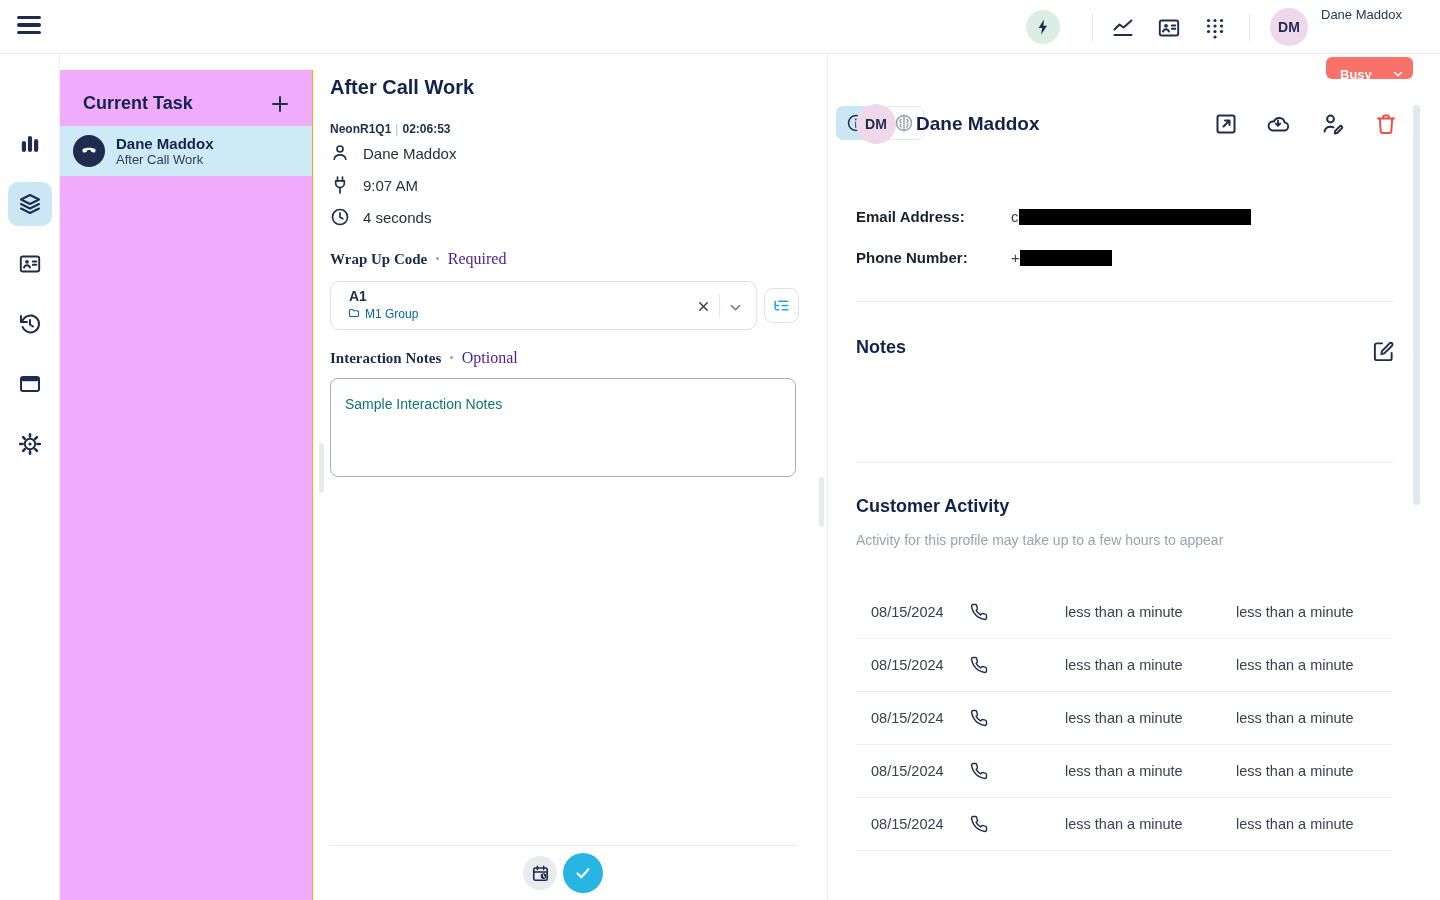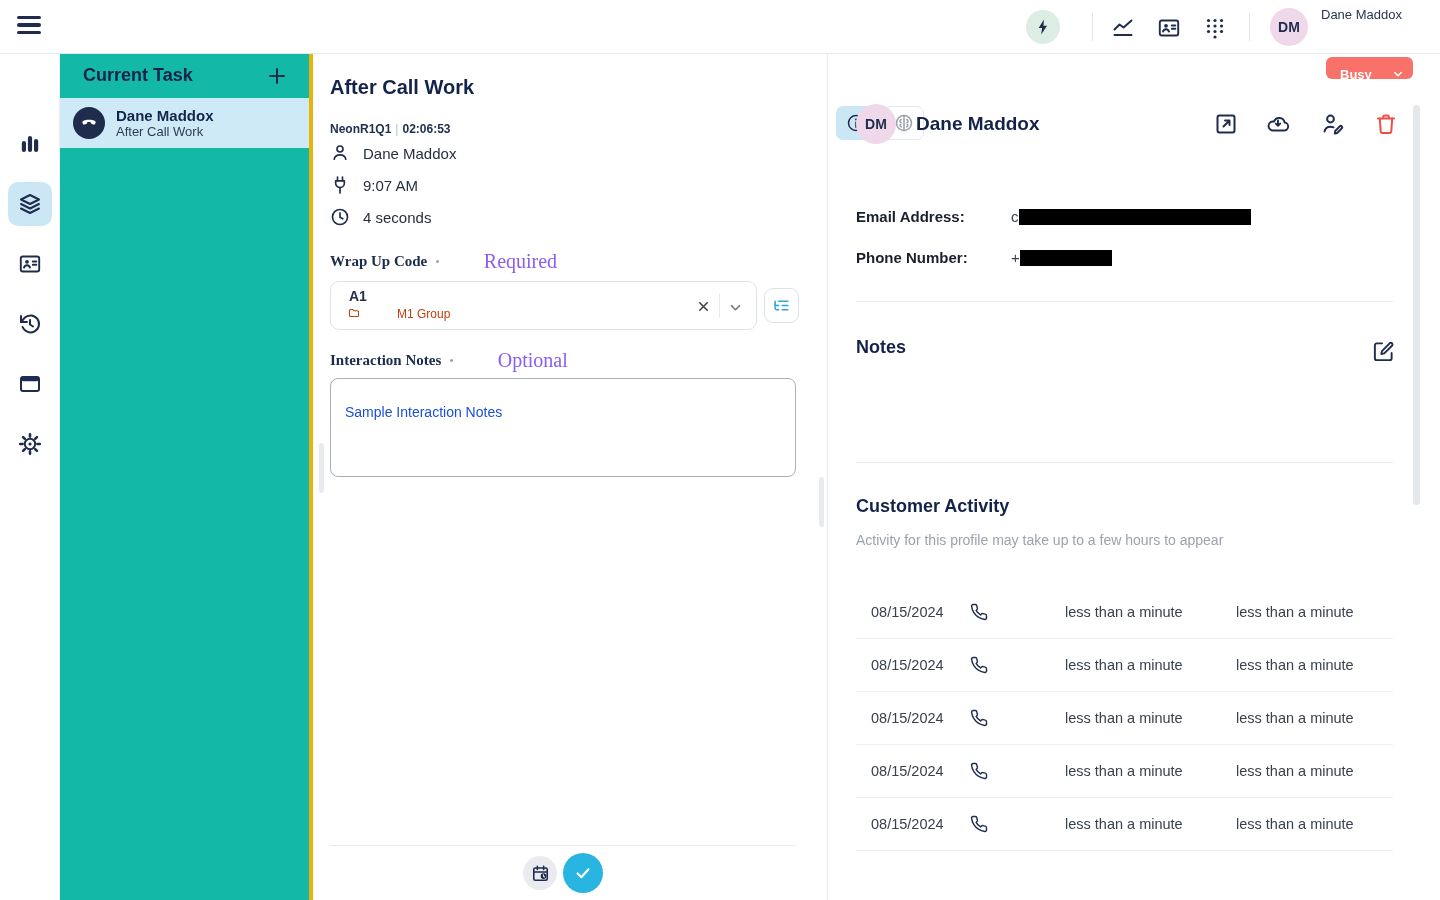--- a/index.html
+++ b/index.html
@@ -25,21 +25,21 @@
   .busy-pill { position:absolute; left:1326px; top:25px; width:87px; height:22px; background:#f9726a; border:none; border-radius:6px; color:#fff; font-weight:bold; font-size:13px; display:flex; align-items:center; justify-content:space-between; padding:12px 9px 0 14px; cursor:pointer; font-family:inherit;margin-top:32px; }
   .busy-pill svg { width:12px; height:12px; }
 
   
   .rail { position:absolute; top:54px; left:0; width:60px; bottom:0; background:#fff; border-right:1px solid #eceef1; }
   .rail-item { position:absolute; left:8px; width:44px; height:44px; border:none; background:none; border-radius:10px; display:flex; align-items:center; justify-content:center; cursor:pointer; }
   .rail-item svg { width:24px; height:24px; }
   .rail-item.active { background:#cbe7f5; }
 
   
-  .tasks { position:absolute; top:42px; left:60px; width:253px; bottom:0; background:#14b8a6; border-right:4px solid #eab308; }
+  .tasks { position:absolute; top:70px; left:60px; width:253px; bottom:0; background:#f0abfc; border-right:1px solid #eab308; }
   .tasks-title { position:absolute; left:23px; top:23px; font-size:18px; font-weight:bold; color:#13234a; }
   .tasks-add { position:absolute; right:18px; top:21px; width:26px; height:26px; border:none; background:none; cursor:pointer; }
   .tasks-add svg { width:24px; height:24px; }
   .task-item { position:absolute; left:0; right:0; top:56px; height:50px; background:#cfeaf7; display:flex; align-items:center; padding-left:13px; cursor:pointer; }
   .task-avatar { width:32px; height:32px; border-radius:50%; background:#1f2c4e; display:flex; align-items:center; justify-content:center; flex:none; }
   .task-avatar svg { width:20px; height:20px; color:#fff; }
   .task-meta { margin-left:11px; }
   .task-name { font-size:15px; font-weight:bold; color:#14244a; line-height:17px; }
   .task-sub { font-size:13px; color:#2f3c55; line-height:16px; }
 
@@ -47,34 +47,34 @@
   .main { position:absolute; top:54px; left:313px; width:515px; bottom:0; background:#fff; border-right:1px solid #ececf0; }
   .main-title { position:absolute; left:17px; top:22px; font-size:20px; font-weight:bold; color:#13234a; }
   .main-sub { position:absolute; left:17px; top:68px; font-size:12px; font-weight:bold; color:#20304f; }
   .main-sub .pipe { color:#b9bfca; font-weight:normal; padding:0 4px; }
   .meta-row { position:absolute; left:17px; display:flex; align-items:center; }
   .meta-row svg { width:20px; height:20px; }
   .meta-row .meta-text { margin-left:13px; font-size:15px; color:#26303e; }
   .sec-label { position:absolute; left:17px; display:flex; align-items:center;font-family:Liberation Serif, serif; }
   .sec-label .lbl { font-size:15px; font-weight:bold; color:#1b2b4b; }
   .sec-label .dot { font-size:13px; color:#9aa2ae; margin:0 8px; }
-  .sec-label .req { font-size:20px; color:#8b5cf6;margin-left:36px; }
+  .sec-label .req { font-size:16px; color:#4c1d95; }
   .select { position:absolute; left:17px; top:227px; width:427px; height:49px; border:1px solid #dde2e7; border-radius:9px; background:#fff; cursor:pointer; }
   .select-value { position:absolute; left:18px; top:6px; font-size:14px; font-weight:bold; color:#23304a; }
-  .select-group { position:absolute; left:17px; top:25px; display:flex; color:#c2410c;gap:32px; }
+  .select-group { position:absolute; left:17px; top:25px; display:flex; color:#0369a1; }
   .select-group svg { width:12px; height:12px; margin-right:5px; }
   .select-group span { font-size:12px; }
   .select-clear { position:absolute; right:44px; top:16px; width:16px; height:16px; border:none; background:none; cursor:pointer; color:#3a4147; }
   .select-clear svg { width:15px; height:15px; }
   .select-divider { position:absolute; right:36px; top:12px; width:1px; height:24px; background:#e7eaee; }
   .select-caret { position:absolute; right:12px; top:17px; width:16px; height:16px; border:none; background:none; cursor:pointer; color:#6f7987; }
   .select-caret svg { width:15px; height:15px; }
   .tree-btn { position:absolute; left:451px; top:234px; width:35px; height:35px; border:1px solid #dde2e7; border-radius:9px; background:#fff; cursor:pointer; display:flex; align-items:center; justify-content:center; color:#2aa7d7; }
   .tree-btn svg { width:17px; height:17px; }
-  .notes-area { position:absolute; left:17px; top:324px; width:466px; height:99px; border:1px solid #a8afb7; border-radius:8px; padding:24px 14px; font-family:inherit; font-size:14px; color:#1d4ed8; resize:none; background:#fff; line-height:19px; }
+  .notes-area { position:absolute; left:17px; top:324px; width:466px; height:99px; border:1px solid #a8afb7; border-radius:8px; padding:16px 14px; font-family:inherit; font-size:14px; color:#0f766e; resize:none; background:#fff; line-height:19px; }
   .main-footer-line { position:absolute; left:17px; top:791px; width:466px; height:1px; background:#e7eaee; }
   .sched-btn { position:absolute; left:210px; top:802px; width:34px; height:34px; border-radius:50%; border:none; background:#e9ebef; cursor:pointer; display:flex; align-items:center; justify-content:center; color:#1f2c4e; }
   .sched-btn svg { width:19px; height:19px; }
   .done-btn { position:absolute; left:250px; top:799px; width:40px; height:40px; border-radius:50%; border:none; background:#29b5e1; cursor:pointer; display:flex; align-items:center; justify-content:center; }
   .done-btn svg { width:20px; height:20px; }
   .thumb { position:absolute; background:#e8ebee; border-radius:3px; }
 
   
   .contact { position:absolute; top:54px; left:829px; right:0; bottom:0; background:#fff; }
   .tab { position:absolute; top:52px; width:40px; height:34px; border-radius:7px; display:flex; align-items:center; justify-content:center; cursor:pointer; border:1px solid transparent; background:none; }

